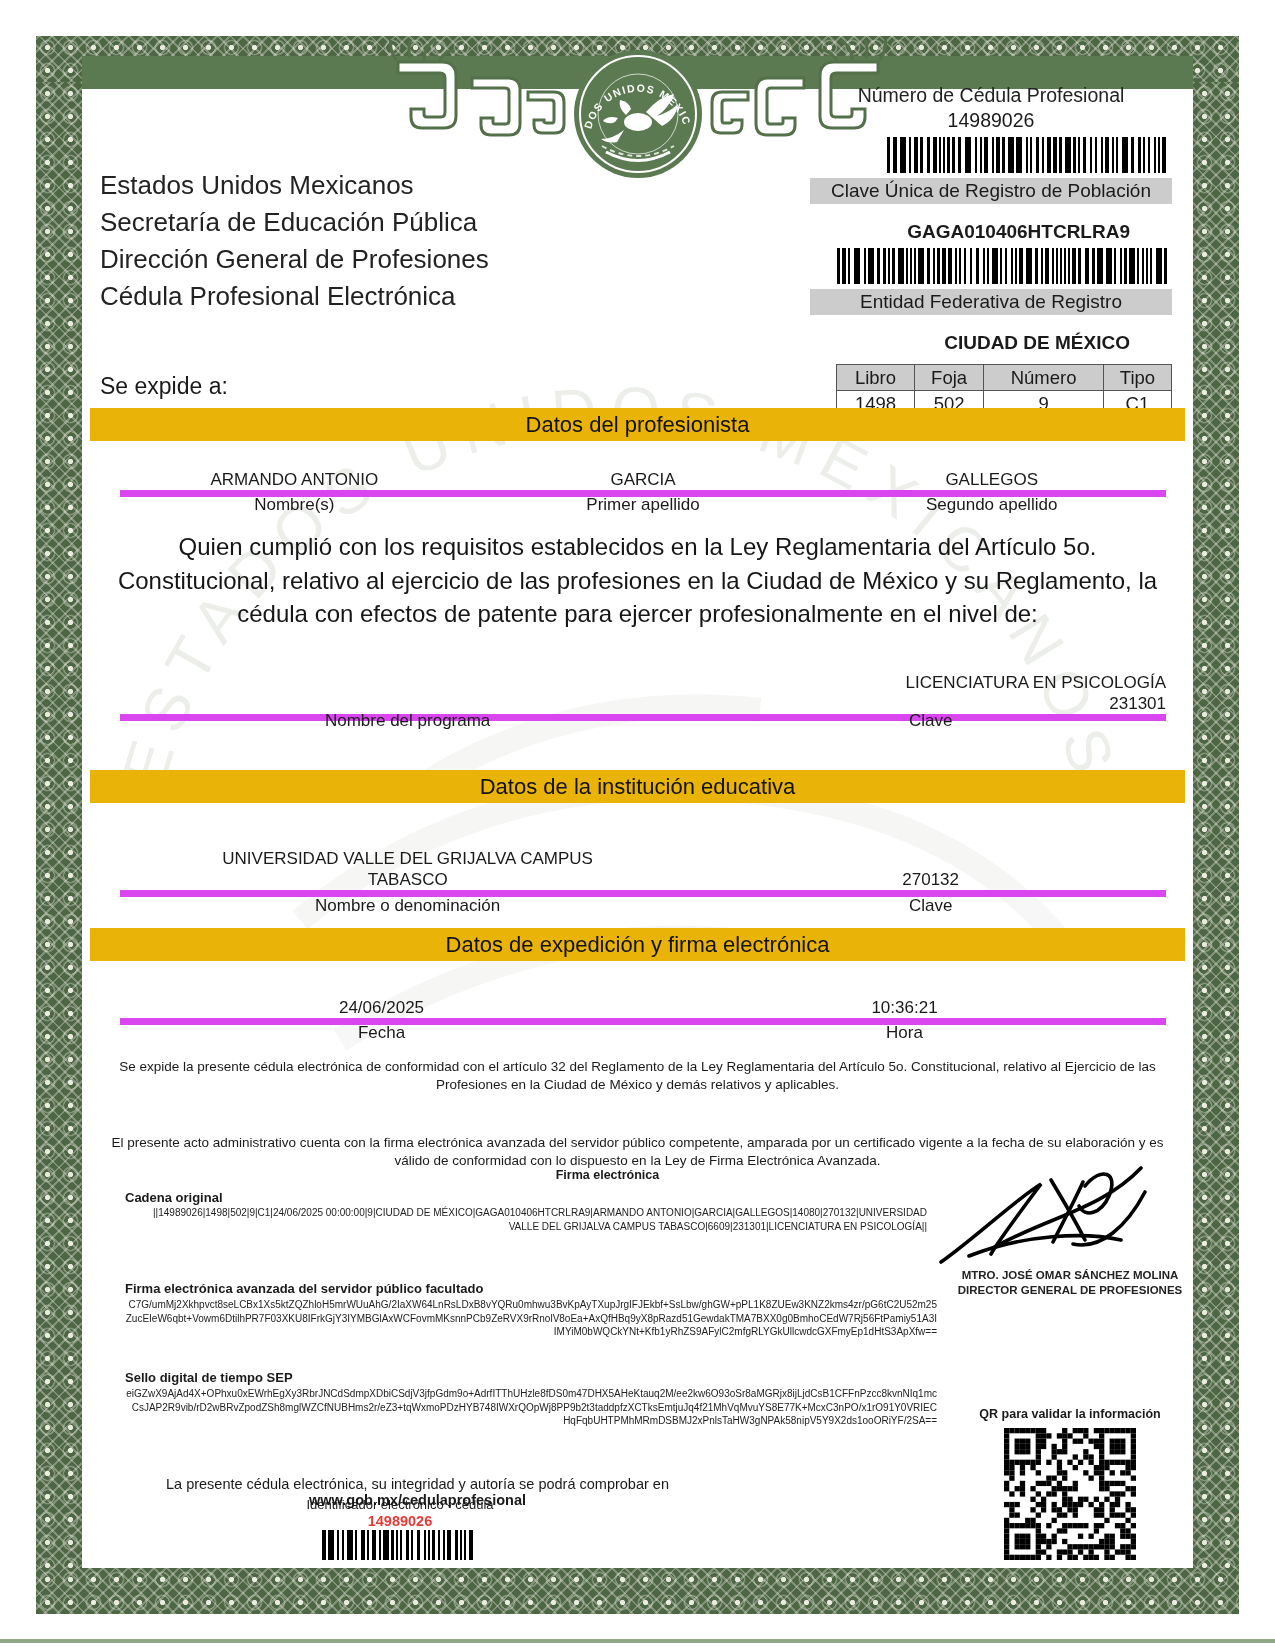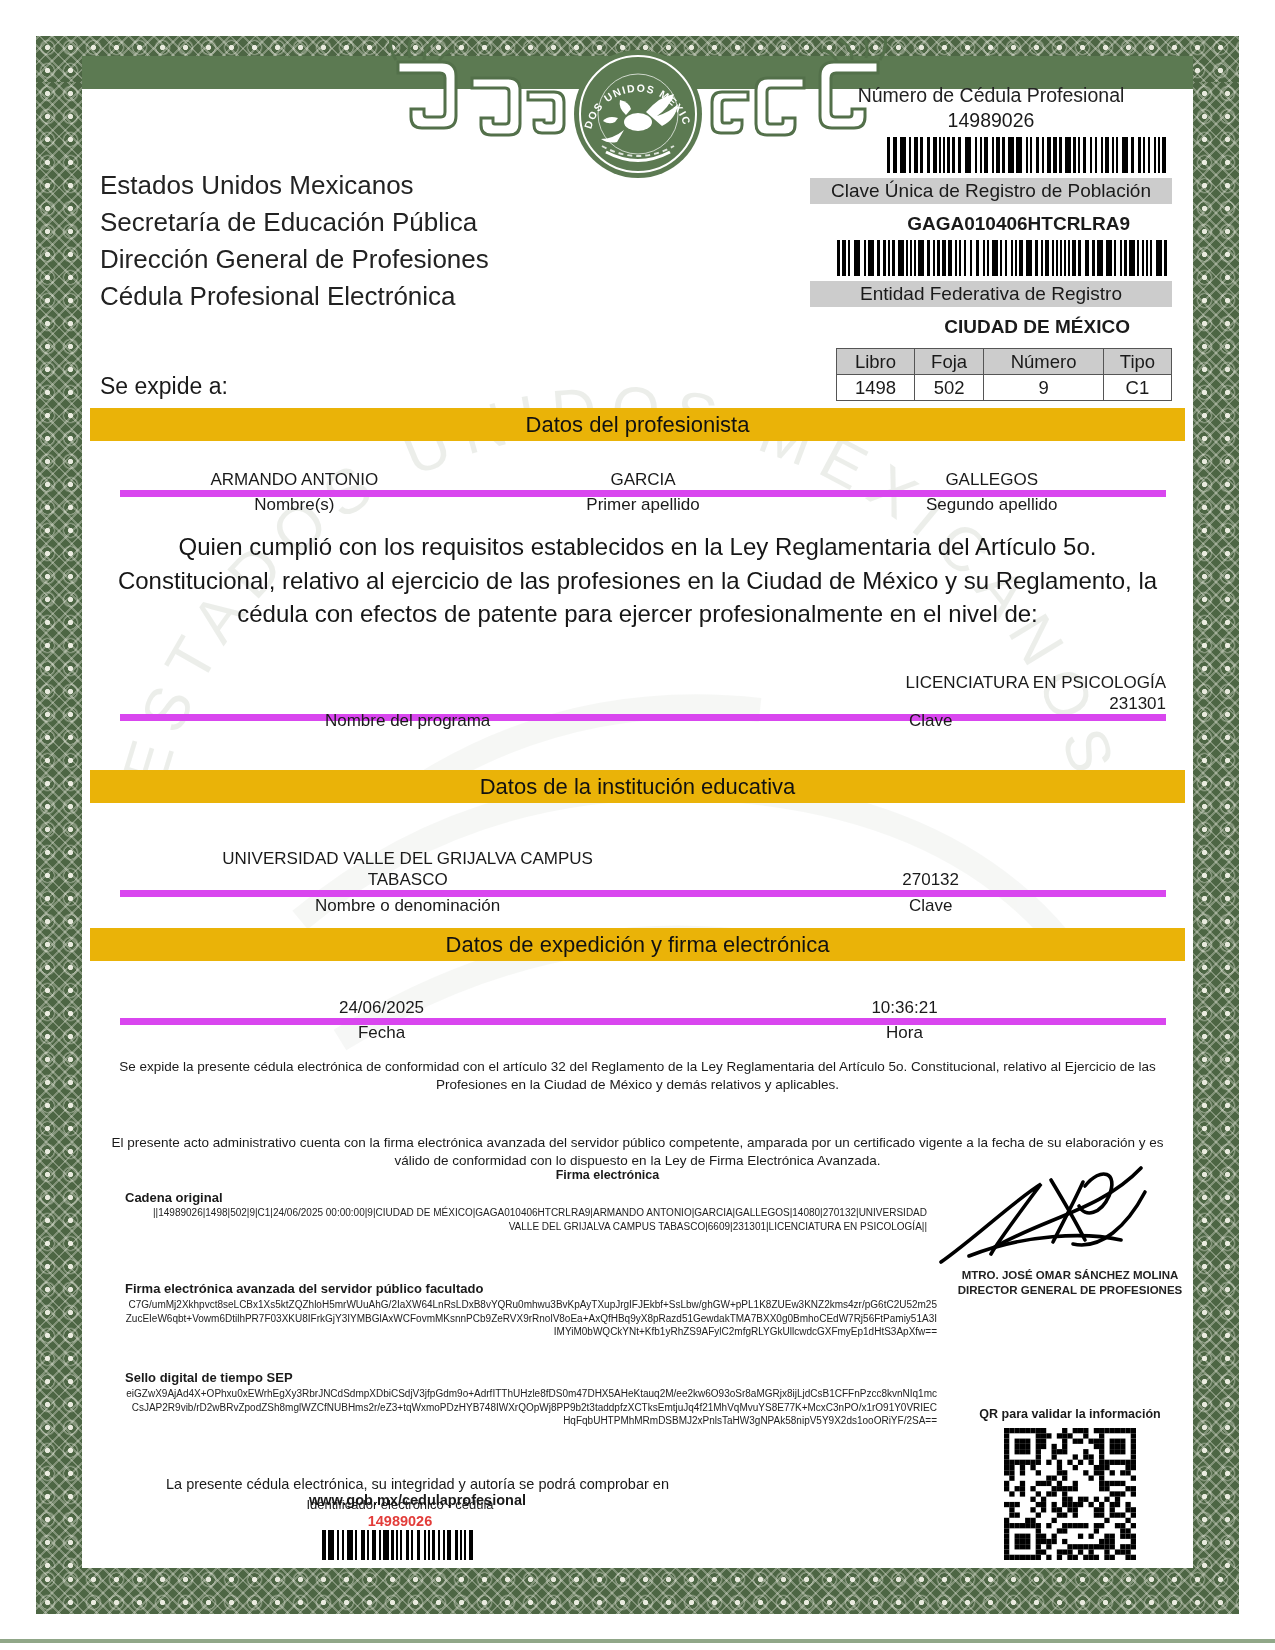--- a/index.html
+++ b/index.html
@@ -24,21 +24,21 @@
   .banner-band{position:absolute;left:82px;right:82px;top:56px;height:33px;background:#5c7a52;}
   .banner-svg{position:absolute;left:368px;top:40px;width:540px;height:152px;}
 
   .agency{position:absolute;left:100px;top:167px;font-size:26px;line-height:37px;color:#222;}
 
   .rightblock{position:absolute;left:810px;top:84px;width:362px;}
   .rb-label{font-size:19.5px;text-align:center;color:#222;}
   .rb-number{font-size:19.5px;text-align:center;margin-top:2px;}
   .rb-barcode{margin:5px 0 2px auto;}
   .rb-band{background:#cccccc;font-size:19px;text-align:center;padding:2px 0;margin-top:5px;}
-  .rb-value{font-size:19px;font-weight:bold;text-align:right;padding:9px 42px 0 0;}
+  .rb-value{font-size:19px;font-weight:bold;text-align:right;padding:17px 42px 0 0;}
   .rb-table{border-collapse:collapse;margin:10px 0 0 26px;width:336px;font-size:18.5px;}
   .rb-table td{border:1px solid #555;text-align:center;padding:1px 2px;height:23px;}
   .rb-table .hd td{background:#cccccc;}
 
   .se-expide{position:absolute;left:100px;top:373px;font-size:23px;}
 
   .band{position:absolute;left:90px;width:1095px;height:33px;background:#eab308;
         font-size:22px;text-align:center;line-height:33px;color:#111;}
 
   .fieldrow{position:absolute;left:120px;width:1046px;display:flex;align-items:flex-end;

